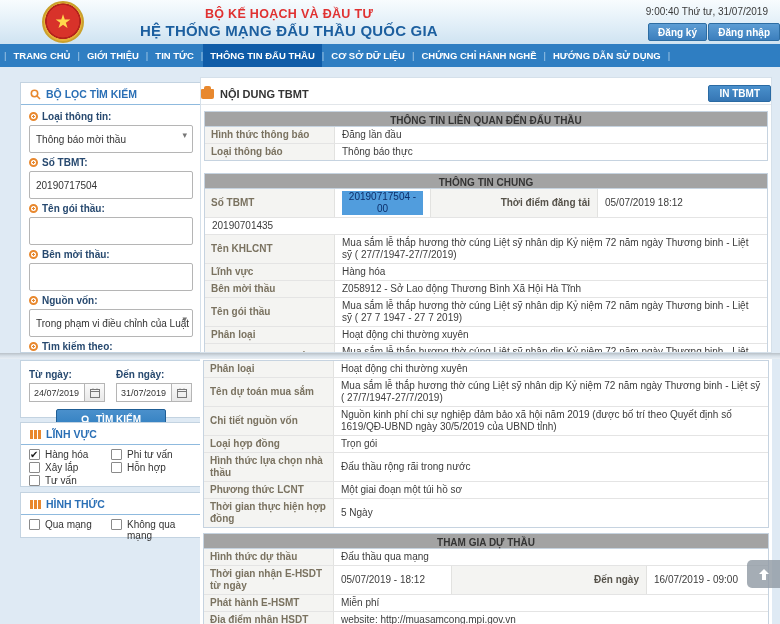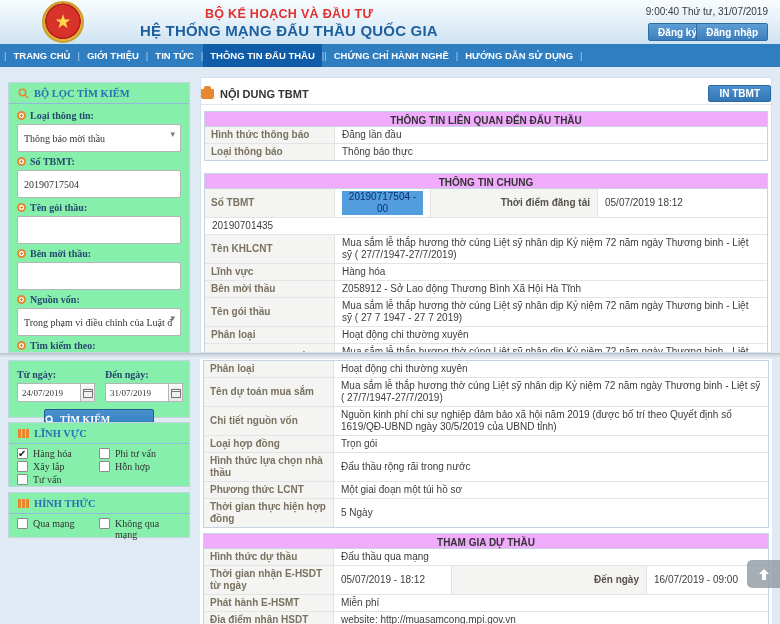--- a/index.html
+++ b/index.html
@@ -28,35 +28,35 @@
   .ministry { position:absolute; left:205px; top:7px; color:#e03131; font-weight:bold; font-size:12.5px; letter-spacing:.3px; }
   .system   { position:absolute; left:140px; top:22px; color:#1c5f9f; font-weight:bold; font-size:15px; letter-spacing:.2px; }
   .datetime { position:absolute; right:12px; top:6px; font-size:10px; color:#3a3a3a; }
   .hdr-btn {
     position:absolute; top:23px; height:18px;
     background:linear-gradient(180deg,#5d9dd4,#3c7fbd); color:#fff;
     font-size:10px; font-weight:bold; border:1px solid #2d6da3; border-radius:2px;
     padding:0 9px; font-family:inherit; cursor:pointer;
   }
   #registerBtn { right:73px; }
-  #loginBtn { right:12px; }
+  #loginBtn { right:0; }
   
   .nav {
     position:absolute; left:0; top:44px; width:780px; height:23px;
     background:#2f7ec2; display:flex; align-items:stretch;
     font-size:9.5px; color:#fff; font-weight:bold; padding-left:4px;
   }
   .nav .sep { color:#a9cce9; font-weight:normal; display:flex; align-items:center; }
   .nav .item { padding:0 7px; display:flex; align-items:center; cursor:pointer; white-space:nowrap; }
   .nav .item.active { background:#0f5ca8; }
   
   .seam { position:absolute; left:0; top:353px; width:780px; height:6px;
     background:linear-gradient(180deg,#b9c1c8 0,#d7e0e8 3px,#e9eff5 6px); }
   
-  .sbox { position:absolute; left:8px; width:182px; background:#86efac; border:1px solid #c3d3e1;font-family:Liberation Serif, serif; }
+  .sbox { position:absolute; left:20px; width:182px; background:#ffffff; border:1px solid #c3d3e1; }
   #sbox1 { top:82px; height:271px; overflow:hidden; }
   #sbox2 { top:360px; height:58px; }
   #sbox3 { top:422px; height:65px; }
   #sbox4 { top:492px; height:46px; }
   .sbox-head {
     display:flex; align-items:center; gap:5px; padding:5px 9px 4px;
     color:#2a6fb5; font-weight:bold; font-size:10.5px;
     border-bottom:1px solid #8fbade;
   }
   .grid-ico { display:inline-flex; gap:1px; }
@@ -69,26 +69,26 @@
     font-size:10px; color:#333; padding:0 6px; display:flex; align-items:center;
     position:relative; white-space:nowrap; overflow:hidden; font-family:inherit;
   }
   .sb-select { padding-right:14px; cursor:pointer; }
   .sb-select::after { content:"▾"; position:absolute; right:5px; top:4px; color:#777; font-size:9px; }
   input.sb-control { display:block; line-height:18px; }
   .date-row { display:flex; gap:10px; padding:3px 8px 0; }
   .date-col { width:78px; }
   .date-label { font-size:10px; font-weight:bold; color:#27496f; margin:3px 0 3px; }
   .date-wrap { display:flex; }
-  .date-input { width:64px; height:19px; border:1px solid #b5b5b5; font-size:9px; padding:0 4px; color:#333; font-family:inherit; }
+  .date-input { width:56px; height:19px; border:1px solid #b5b5b5; font-size:9px; padding:0 4px; color:#333; font-family:inherit; }
   .cal-btn { width:20px; height:19px; border:1px solid #b5b5b5; border-left:none; background:linear-gradient(#fbfbfb,#e8e8e8); display:flex; align-items:center; justify-content:center; cursor:pointer; padding:0; }
   .search-btn {
     margin:7px auto 0; display:flex; width:110px; height:21px;
     background:linear-gradient(180deg,#4a90cc,#2e7dbf); color:#fff; font-weight:bold; font-size:10px;
-    align-items:center; justify-content:flex-start; gap:5px; border:1px solid #1f5e95; border-radius:2px;
+    align-items:center; justify-content:center; gap:5px; border:1px solid #1f5e95; border-radius:2px;
     font-family:inherit; cursor:pointer;
   }
   .check-cols { display:flex; padding:4px 8px 0; }
   .check-col { width:50%; display:flex; flex-direction:column; gap:2px; }
   .check-item { display:flex; align-items:flex-start; gap:5px; font-size:10px; color:#333; line-height:11px; cursor:pointer; }
   .cbox { width:11px; height:11px; border:1px solid #8a8a8a; background:#fff; flex:0 0 11px; position:relative; border-radius:1px; }
   .cbox.checked::after { content:"✔"; position:absolute; left:0px; top:-1px; font-size:10px; color:#1a1a1a; }
   
   .panel { position:absolute; left:200px; width:572px; background:#fff; overflow:hidden; }
   #panelA { top:77px; height:276px; border:1px solid #d5e0ea; }
@@ -98,21 +98,21 @@
   .doc-ico::before { content:""; position:absolute; left:3px; top:-3px; width:7px; height:3px; background:#e8882e; border-radius:2px 2px 0 0; }
   .titlebar .t { font-size:11px; font-weight:bold; color:#333; }
   .print-btn {
     margin-left:auto; background:linear-gradient(180deg,#4a90cc,#3576b4); color:#fff;
     font-size:10px; font-weight:bold; border:1px solid #2a6aa3; border-radius:2px;
     height:17px; padding:0 10px; font-family:inherit; cursor:pointer;
   }
   .dtable { margin:6px 3px 0; border:1px solid #c6d3e0; font-size:10px; background:#fff; }
   .dtable.m12 { margin-top:12px; }
   .dtable.m5 { margin-top:5px; }
-  .dt-head { background:#f0abfc; text-align:center; font-weight:bold; color:#333; padding:3px 0 2px; border-bottom:1px solid #c6d3e0; font-size:10px; height:15px; }
+  .dt-head { background:#a3a3a3; text-align:center; font-weight:bold; color:#333; padding:3px 0 2px; border-bottom:1px solid #c6d3e0; font-size:10px; height:15px; }
   .dt-row { display:flex; border-bottom:1px solid #e4e4e4; align-items:stretch; }
   .dt-row:last-child { border-bottom:none; }
   .dt-label { flex:0 0 130px; background:#f4f4f2; color:#7a7260; font-weight:bold; padding:2px 6px; border-right:1px solid #e2e2e0; display:flex; align-items:center; line-height:12px; }
   .dt-cell { padding:2px 7px; color:#3c3c3c; display:flex; align-items:center; line-height:12px; }
   .dt-cell.v { flex:1; min-width:0; }
   .dt-cell.lbl { background:#f4f4f2; font-weight:bold; color:#56524a; justify-content:flex-end; border-left:1px solid #e2e2e0; border-right:1px solid #e2e2e0; text-align:right; }
   .dt-cell .hl { background:#519ddd; color:#0c2f6b; padding:0 2px;text-align:center; }
   .rowH16 .dt-row { min-height:16px; }
   .rowH13 .dt-row { min-height:13px; }
   
@@ -142,20 +142,21 @@
 <nav class="nav" id="mainNav">
     <span class="sep">|</span>
     <span class="item">TRANG CHỦ</span>
     <span class="sep">|</span>
     <span class="item">GIỚI THIỆU</span>
     <span class="sep">|</span>
     <span class="item">TIN TỨC</span>
     <span class="sep">|</span>
     <span class="item active">THÔNG TIN ĐẤU THẦU</span>
     <span class="sep">|</span>
+    <span class="item">CƠ SỞ DỮ LIỆU</span>
     <span class="sep">|</span>
     <span class="item">CHỨNG CHỈ HÀNH NGHỀ</span>
     <span class="sep">|</span>
     <span class="item">HƯỚNG DẪN SỬ DỤNG</span>
     <span class="sep">|</span>
   </nav>
 
 <div class="sbox" id="sbox1">
   <div class="sbox-head">
     <svg width="11" height="11" viewBox="0 0 11 11">

